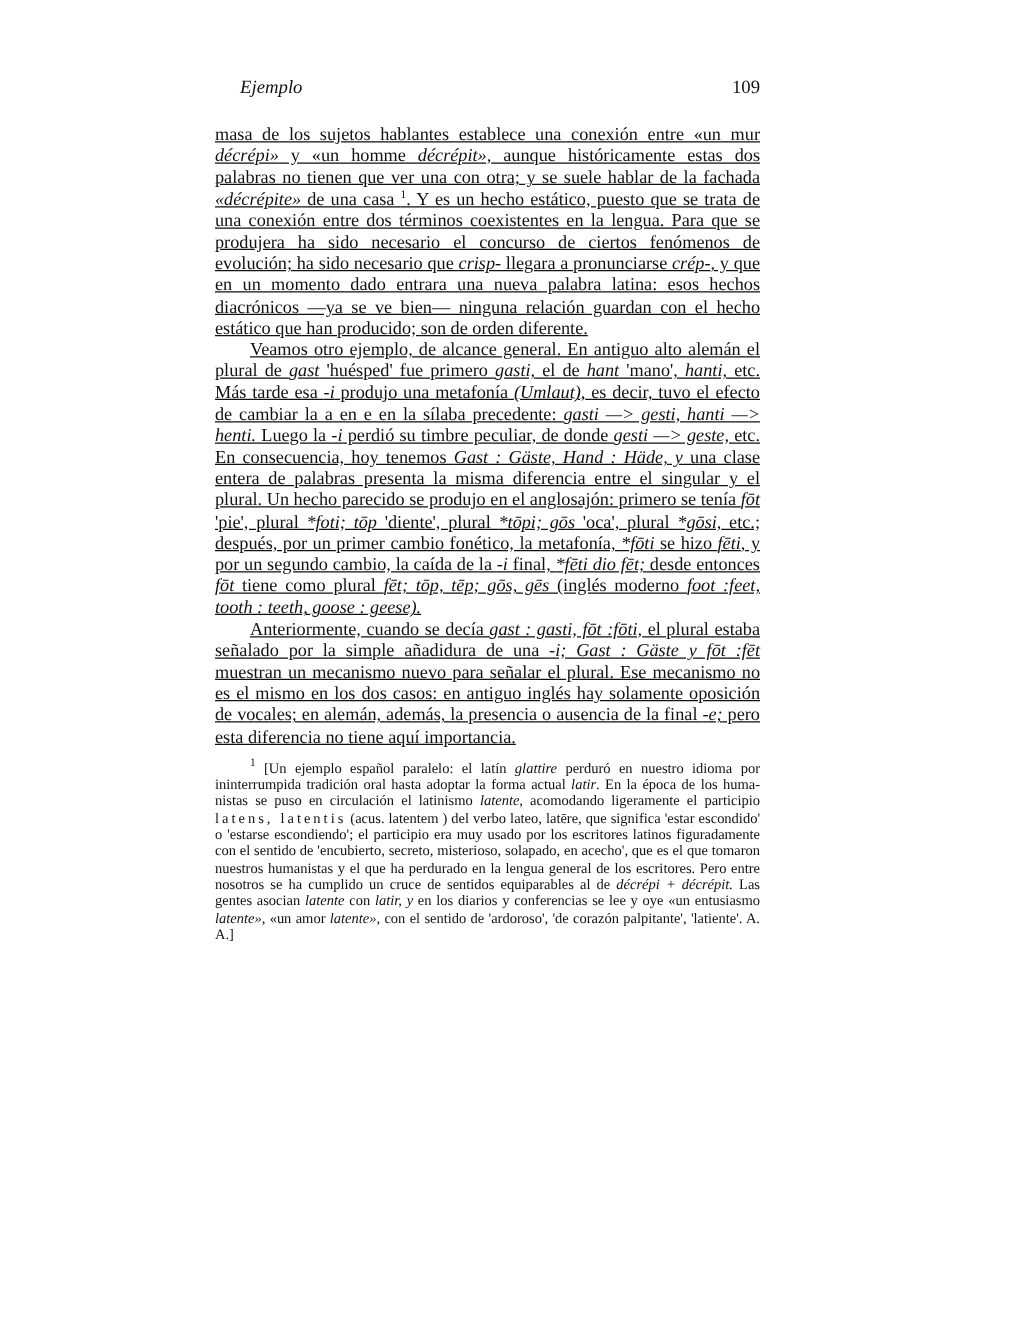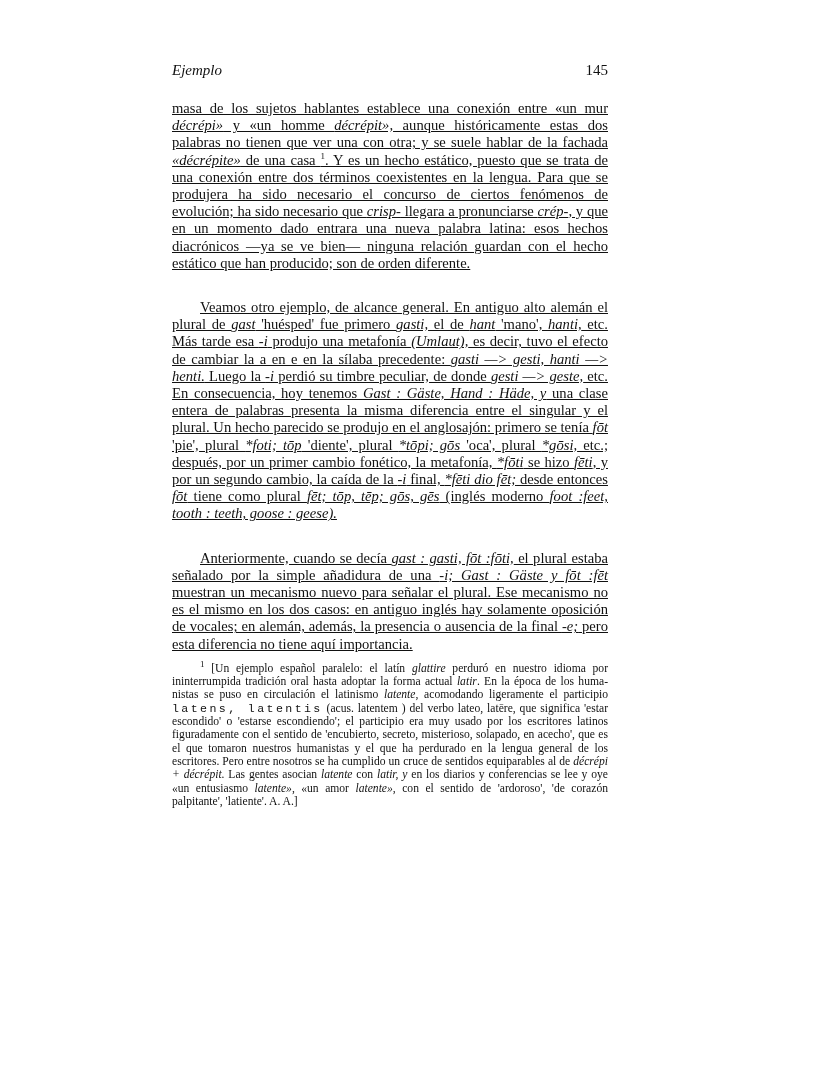--- a/index.html
+++ b/index.html
@@ -22,55 +22,54 @@
     width: 436px;
   }
   .running-head {
     display: flex;
     justify-content: space-between;
     align-items: baseline;
     font-size: 15px;
     height: 22px;
     margin-bottom: 16px;
   }
-  .running-head .title { font-style: italic; }
+  .running-head .title { font-style: italic; margin-left: 20px; }
   .running-head .pageno { font-size: 15px; }
   .body-text {
     font-size: 14.6px;
     line-height: 17.2px;
     text-align: justify;
     hyphens: manual;
   }
   .body-text p {
     margin: 0;
     text-decoration: underline;
   }
   .body-text p.indent {
     text-indent: 28px;
-    margin-top: 27px;
   }
   i { font-style: italic; }
   sup { font-size: 9px; vertical-align: super; line-height: 0; }
   .footnote {
     margin-top: 9px;
     font-size: 11.6px;
     line-height: 13.3px;
     text-align: justify;
   }
   .footnote p { margin: 0; text-indent: 28px; }
-  .spaced { letter-spacing: 2.4px; font-family: Liberation Mono, monospace; }
+  .spaced { letter-spacing: 2.4px; }
 </style>
 </head>
 <body>
 
 <div class="page">
 
   <div class="running-head">
     <span class="title">Ejemplo</span>
-    <span class="pageno">145</span>
+    <span class="pageno">109</span>
   </div>
 
   <div class="body-text">
     <p><span>masa de los sujetos hablantes establece una conexión entre «un mur </span><i>décrépi»</i><span> y «un homme </span><i>décrépit»,</i><span> aunque históricamente estas dos palabras no tienen que ver una con otra; y se suele hablar de la fachada </span><i>«décrépite»</i><span> de una casa </span><sup>1</sup><span>. Y es un hecho estático, puesto que se trata de una conexión entre dos términos coexistentes en la lengua. Para que se produjera ha sido necesario el concurso de ciertos fenómenos de evolución; ha sido ne­cesario que </span><i>crisp-</i><span> llegara a pronunciarse </span><i>crép-</i><span>, y que en un momento dado entrara una nueva palabra latina: esos hechos diacrónicos —ya se ve bien— ninguna relación guardan con el hecho estático que han producido; son de orden diferente.</span></p>
 
     <p class="indent"><span>Veamos otro ejemplo, de alcance general. En antiguo alto alemán el plural de </span><i>gast</i><span> 'huésped' fue primero </span><i>gasti,</i><span> el de </span><i>hant</i><span> 'mano', </span><i>hanti,</i><span> etc. Más tarde esa </span><i>-i</i><span> produjo una metafonía </span><i>(Umlaut),</i><span> es decir, tuvo el efecto de cambiar la a en e en la sílaba precedente: </span><i>gasti —&gt; gesti, hanti —&gt; henti.</i><span> Luego la </span><i>-i</i><span> perdió su timbre peculiar, de donde </span><i>gesti —&gt; geste,</i><span> etc. En consecuencia, hoy tenemos </span><i>Gast : Gäste, Hand : Häde, y</i><span> una clase entera de palabras presenta la misma diferencia entre el singular y el plural. Un hecho parecido se produjo en el anglosajón: primero se tenía </span><i>fōt</i><span> 'pie', plural </span><i>*foti; tōp</i><span> 'diente', plural </span><i>*tōpi; gōs</i><span> 'oca', plural </span><i>*gōsi,</i><span> etc.; des­pués, por un primer cambio fonético, la metafonía, </span><i>*fōti</i><span> se hizo </span><i>fēti</i><span>, y por un segundo cambio, la caída de la </span><i>-i</i><span> final, </span><i>*fēti dio fēt;</i><span> desde entonces </span><i>fōt</i><span> tiene como plural </span><i>fēt; tōp, tēp; gōs, gēs</i><span> (inglés moderno </span><i>foot :feet, tooth : teeth, goose : geese).</i></p>
 
     <p class="indent"><span>Anteriormente, cuando se decía </span><i>gast : gasti, fōt :fōti,</i><span> el plural estaba señalado por la simple añadidura de una </span><i>-i; Gast : Gäste y fōt :fēt</i><span> muestran un mecanismo nuevo para señalar el plural. Ese mecanismo no es el mis­mo en los dos casos: en antiguo inglés hay solamente oposición de vocales; en alemán, además, la presencia o ausencia de la final </span><i>-e;</i><span> pero esta dife­rencia no tiene aquí importancia.</span></p>
 
   </div>

